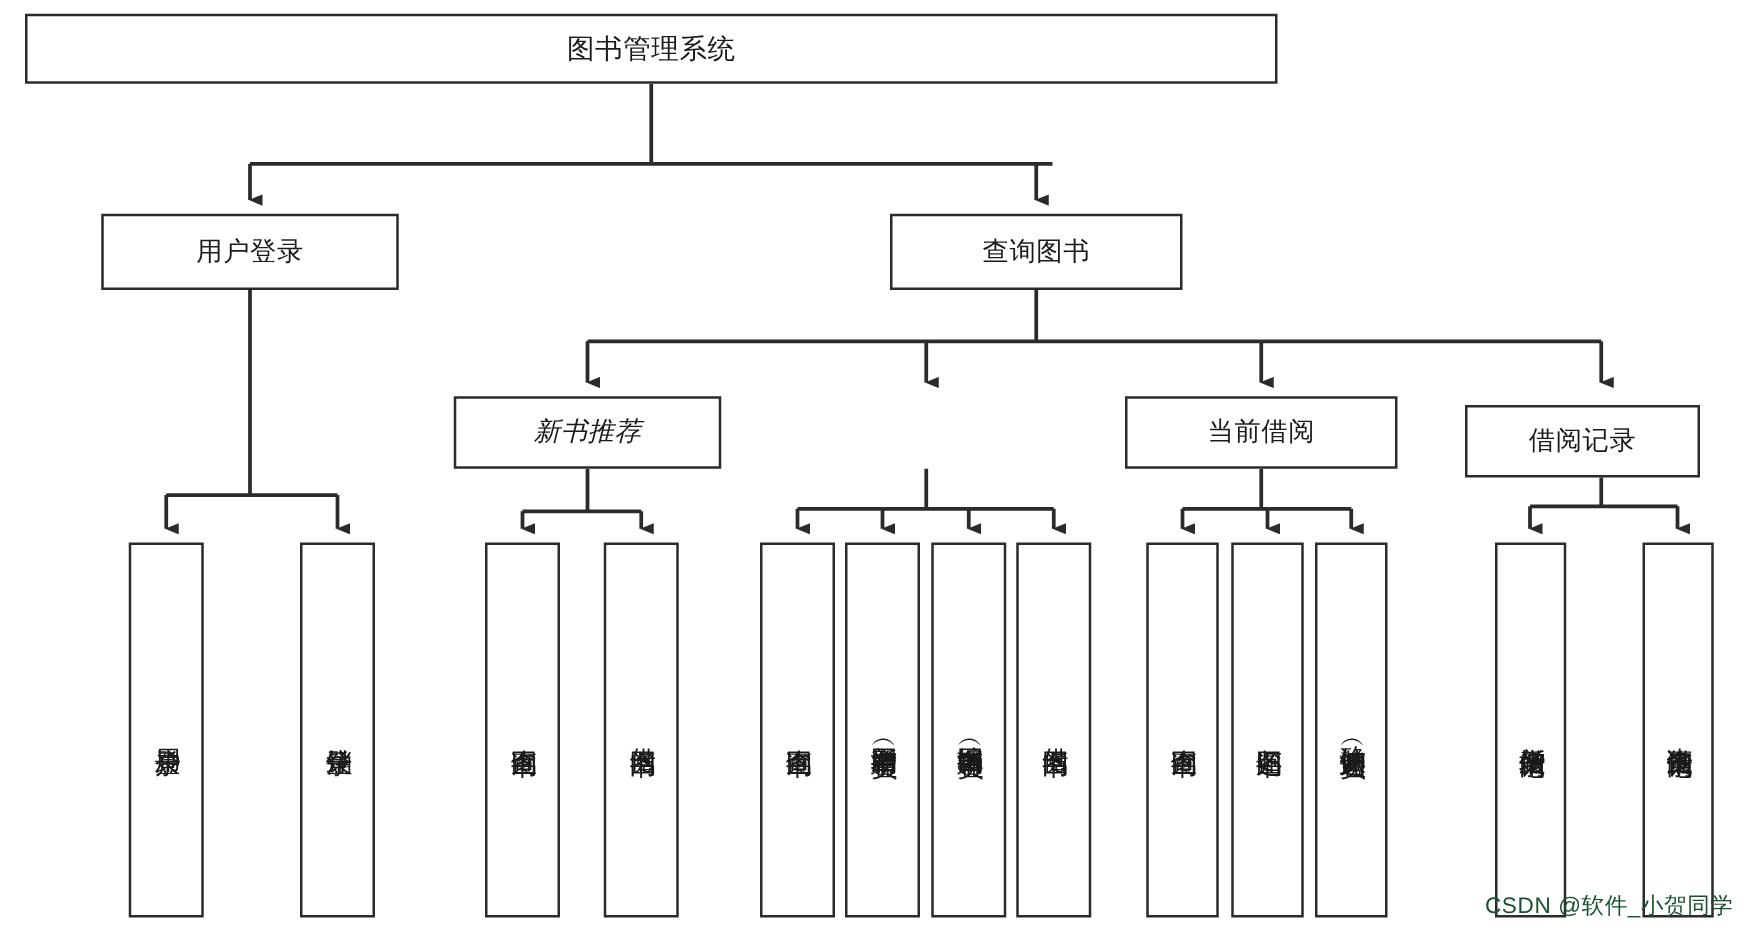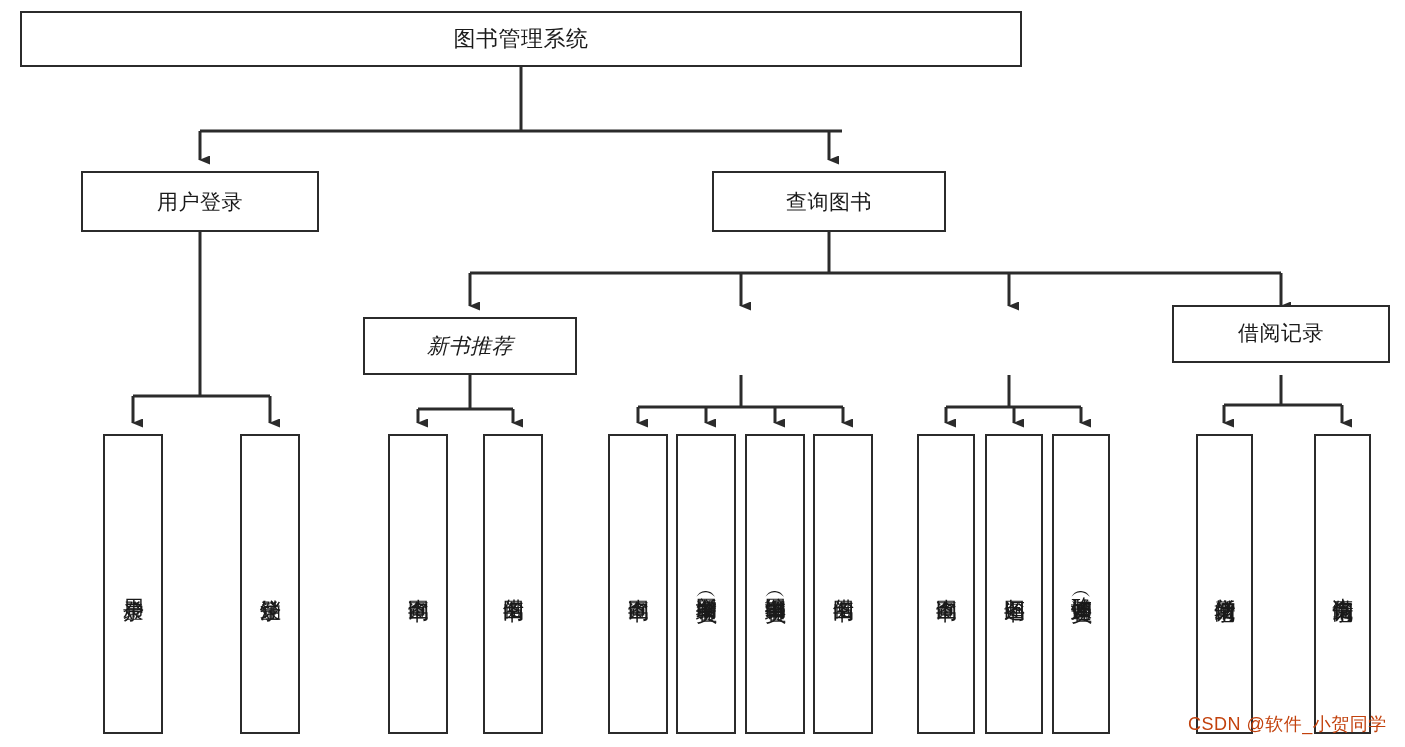--- a/index.html
+++ b/index.html
@@ -61,21 +61,21 @@
     writing-mode: vertical-rl;
     text-orientation: upright;
     display: block;
     max-height: 100%;
   }
   #watermark {
     position: absolute;
     left: 1188px;
     top: 712px;
     font-size: 18px;
-    color: #c2410c;
+    color: #14532d;
     white-space: nowrap;
     letter-spacing: 0.5px;
   }
 </style>
 </head>
 <body>
 
 <div id="diagram-root">
 
   <svg id="edge-layer" viewBox="0 0 1405 747" width="1405" height="747" xmlns="http://www.w3.org/2000/svg">
@@ -135,21 +135,24 @@
   <div class="node node-h" style="left:81px; top:171px; width:238px; height:61px;">
     <span>用户登录</span>
   </div>
   <div class="node node-h" style="left:712px; top:171px; width:234px; height:61px;">
     <span>查询图书</span>
   </div>
 
   <div class="node node-h" style="left:363px; top:317px; width:214px; height:58px;font-style:italic;">
     <span>新书推荐</span>
   </div>
-  <div class="node node-h" style="left:1172px; top:305px; width:218px; height:58px;font-family:Liberation Serif, serif;">
+  <div class="node node-h" style="left:900px; top:317px; width:218px; height:58px;">
+    <span>当前借阅</span>
+  </div>
+  <div class="node node-h" style="left:1172px; top:324px; width:188px; height:58px;">
     <span>借阅记录</span>
   </div>
 
   <div class="node node-leaf" style="left:103px; top:434px; width:60px; height:300px;">
     <span class="leaf-text">用户登录</span>
   </div>
   <div class="node node-leaf" style="left:240px; top:434px; width:60px; height:300px;">
     <span class="leaf-text">注销登录</span>
   </div>
   <div class="node node-leaf" style="left:388px; top:434px; width:60px; height:300px;">

